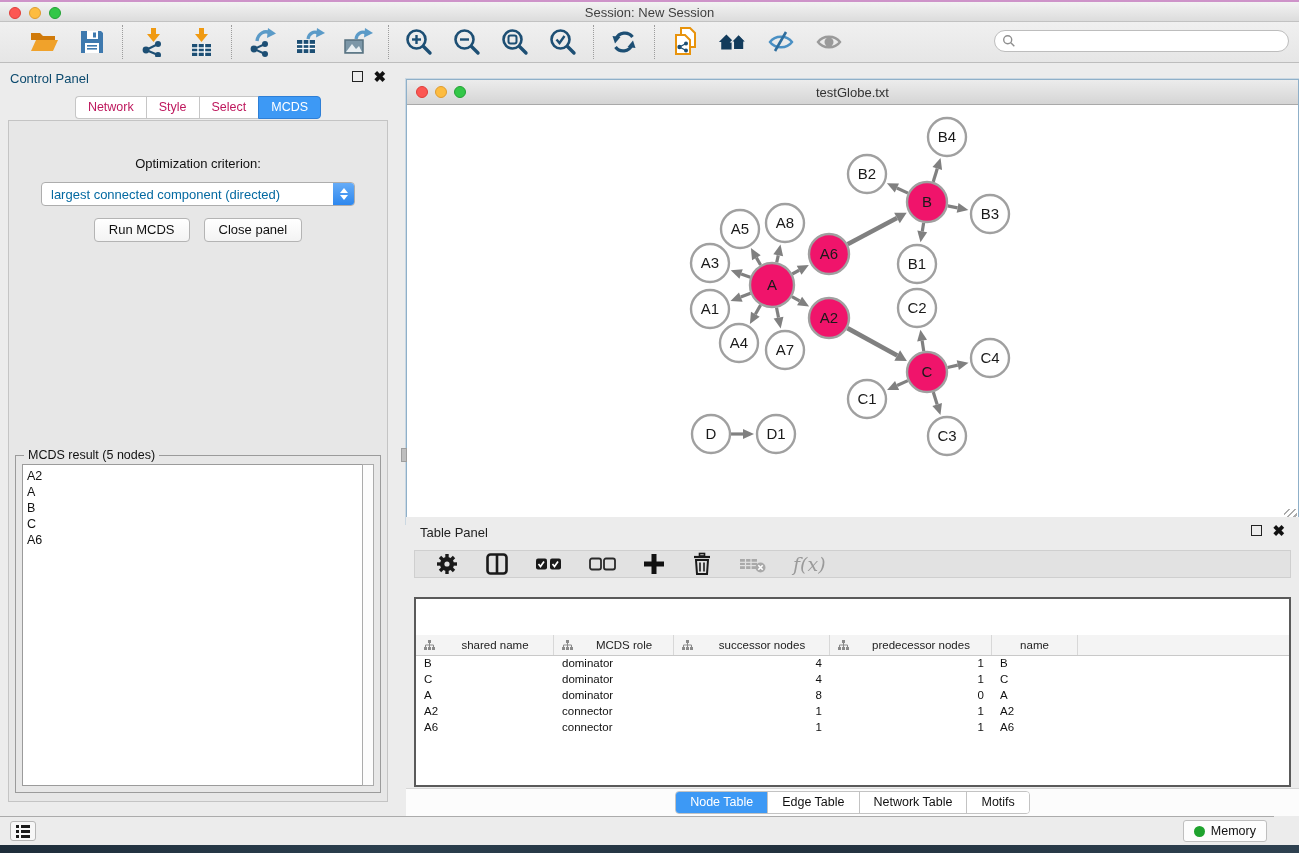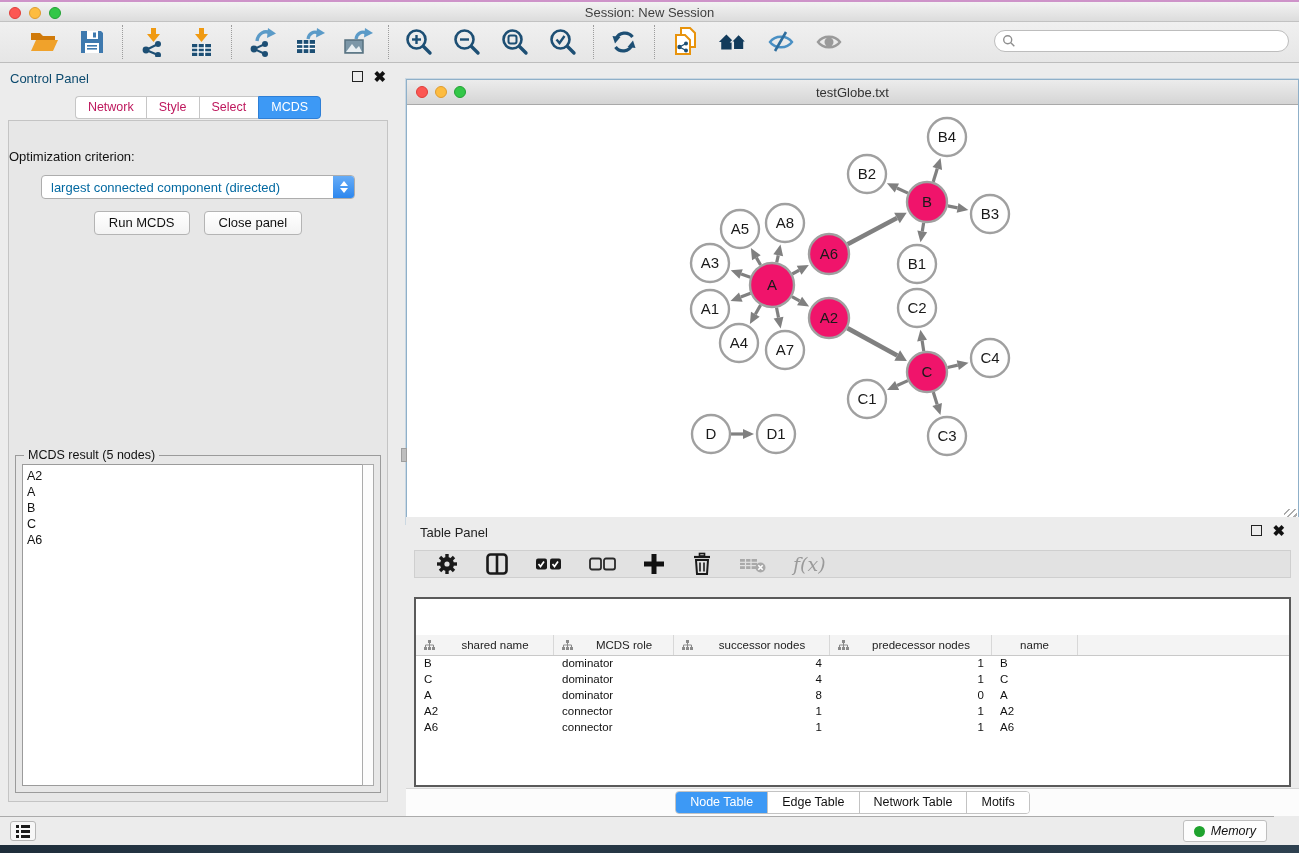--- a/index.html
+++ b/index.html
@@ -38,21 +38,21 @@
   .float-btn { width:11px; height:11px; border:1.6px solid #222; background:transparent; cursor:pointer; }
   .close-btn { font-size:15px; font-weight:bold; color:#111; line-height:11px; cursor:pointer; }
   .cp-tabs { position:absolute; left:0; top:33px; width:100%; display:flex; justify-content:center; }
   .cp-tab { font-size:12.5px; color:#be185d; background:#fff; border:1px solid #C6C6C6; border-right:none;
     padding:3px 12px 4px; cursor:pointer; }
   .cp-tab:first-child { border-radius:4px 0 0 4px; }
   .cp-tab:last-child { border-radius:0 4px 4px 0; border-right:1px solid #C6C6C6; }
   .cp-tab.active { background:#3D99F5; border-color:#2E7FD6; color:#fff; }
   .cp-content { position:absolute; left:8px; top:57px; width:380px; height:682px;
     background:#E7E7E7; border:1px solid #C4C4C4; }
-  .opt-label { margin-top:28px; font-size:13px; color:#111; }
+  .opt-label { margin-top:35px; text-align:center; font-size:13px; color:#111; }
   .dropdown { position:relative; margin:11px auto 0; width:314px; height:24px; background:#fff;
     border:1px solid #ADADAD; border-radius:4px; cursor:pointer; }
   .dropdown .dd-text { position:absolute; left:9px; top:4px; font-size:13px; color:#0369a1; white-space:nowrap; }
   .dd-cap { position:absolute; right:0; top:0; width:21px; height:22px; border-radius:0 3px 3px 0;
     background:linear-gradient(#66ACF7,#2D87EE); display:flex; flex-direction:column; align-items:center; justify-content:center; gap:2px; }
   .dd-cap .tri { width:0; height:0; border-left:4px solid transparent; border-right:4px solid transparent; }
   .tri.up { border-bottom:5px solid #fff; }
   .tri.down { border-top:5px solid #fff; }
   .btn-row { margin-top:12px; display:flex; justify-content:center; gap:14px; }
   .push-btn { background:linear-gradient(#FFFFFF,#F3F3F3); border:1px solid #B4B4B4; border-radius:4px;
@@ -98,21 +98,21 @@
   .tbl-cell.num { text-align:right; }
 
   
   .tp-tabs-strip { position:absolute; left:0; top:271px; width:893px; height:28px; background:#FCFCFC; border-top:1px solid #D7D7D7; display:flex; justify-content:center; align-items:center; }
   .seg { display:flex; border:1px solid #C3C3C3; border-radius:4px; overflow:hidden; background:#fff; }
   .seg-tab { font-size:12.5px; color:#111; padding:3px 14px 4px; border-right:1px solid #C3C3C3; cursor:pointer; background:#fff; }
   .seg-tab:last-child { border-right:none; }
   .seg-tab.active { background:#3D99F5; color:#fff; }
 
   
-  .statusbar { position:absolute; left:0; top:816px; width:1274px; height:29px; background:#ECECEC; border-top:1px solid #ABABAB;font-style:italic; }
+  .statusbar { position:absolute; left:0; top:816px; width:1274px; height:29px; background:#ECECEC; border-top:1px solid #ABABAB; }
   .list-btn { position:absolute; left:10px; top:4px; width:26px; height:20px; background:#F7F7F7; border:1px solid #B6B6B6; border-radius:3px;
     display:flex; flex-direction:column; justify-content:center; gap:2px; padding:0 5px; cursor:pointer; }
   .list-line { display:flex; align-items:center; gap:2px; }
   .list-dot { width:3px; height:3px; background:#1a1a1a; }
   .list-bar { height:3px; flex:1; background:#1a1a1a; }
   .memory-btn { position:absolute; right:7px; top:3px; height:22px; background:#FDFDFD; border:1px solid #BFBFBF; border-radius:3px;
     display:flex; align-items:center; gap:6px; padding:0 10px; cursor:pointer; }
   .mem-dot { width:11px; height:11px; border-radius:50%; background:#1FA32E; }
   .memory-btn span { font-size:12.5px; color:#111; }
   .desktop-strip { position:absolute; left:0; top:845px; width:1299px; height:8px;

